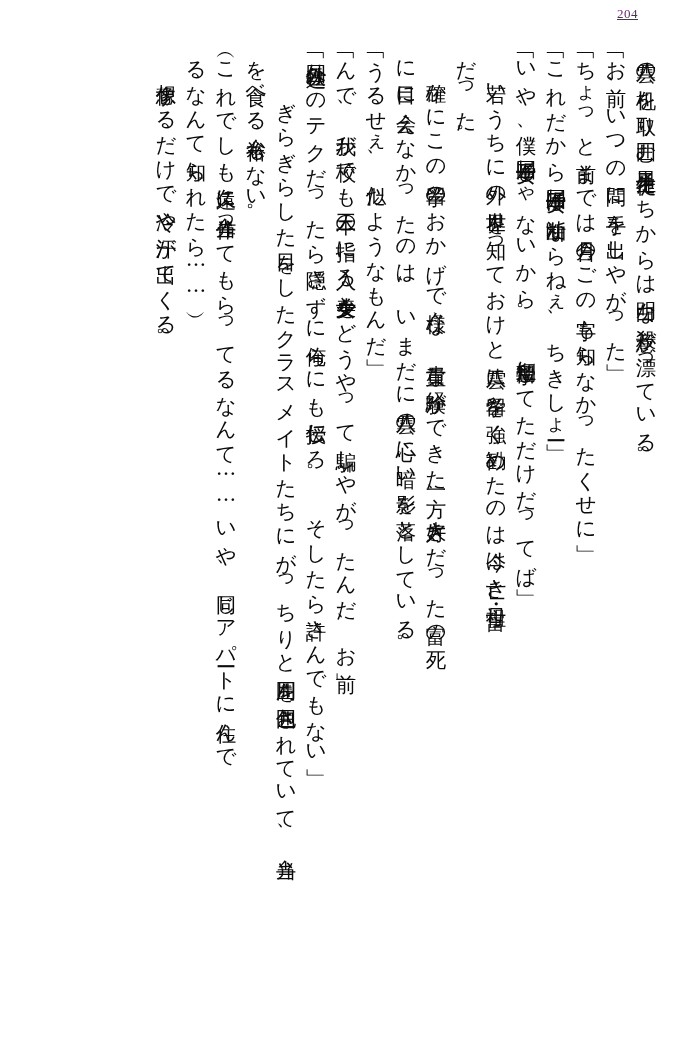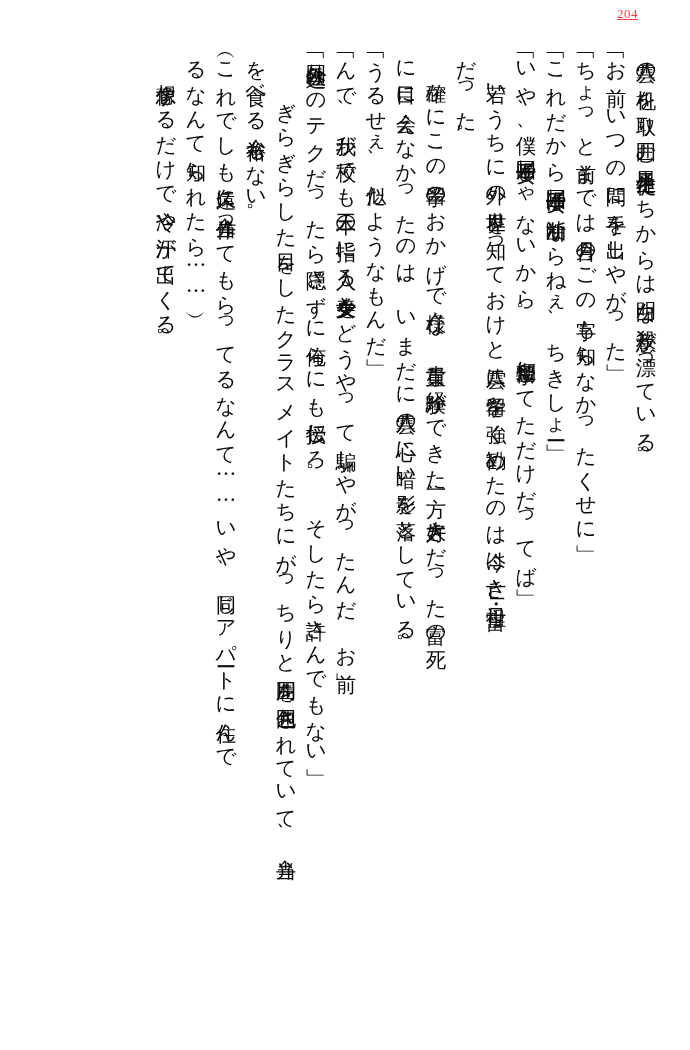--- a/index.html
+++ b/index.html
@@ -13,21 +13,21 @@
     height: 1050px;
     background: #ffffff;
     overflow: hidden;
     font-family: "DejaVu Serif", "Liberation Serif", serif;
   }
   .page-number {
     position: absolute;
     top: 6px;
     right: 52px;
     font-size: 13px;
-    color: #ef4444;
+    color: #701a75;
     letter-spacing: 0.5px;
     font-family: "Liberation Serif", serif;
     text-decoration: underline;
   }
   .text-body {
     position: absolute;
     top: 46px;
     right: 34px;
     bottom: 34px;
     left: 34px;

